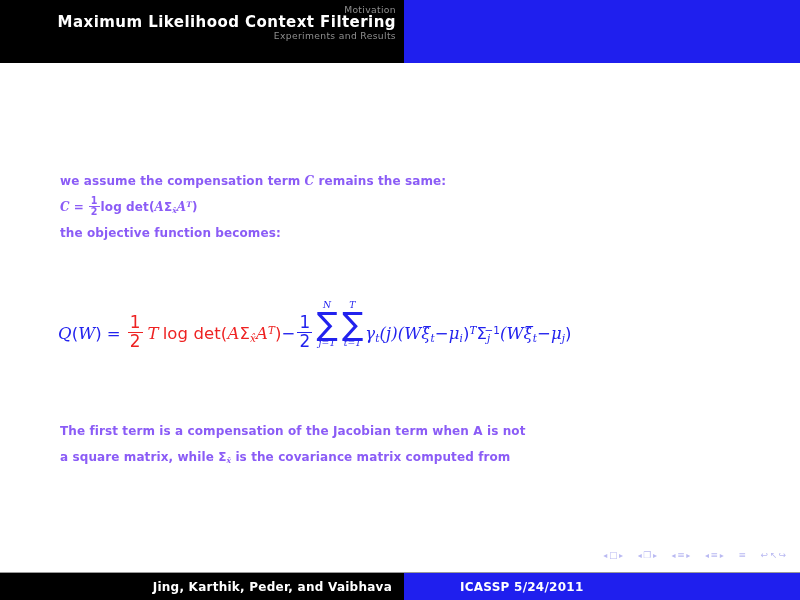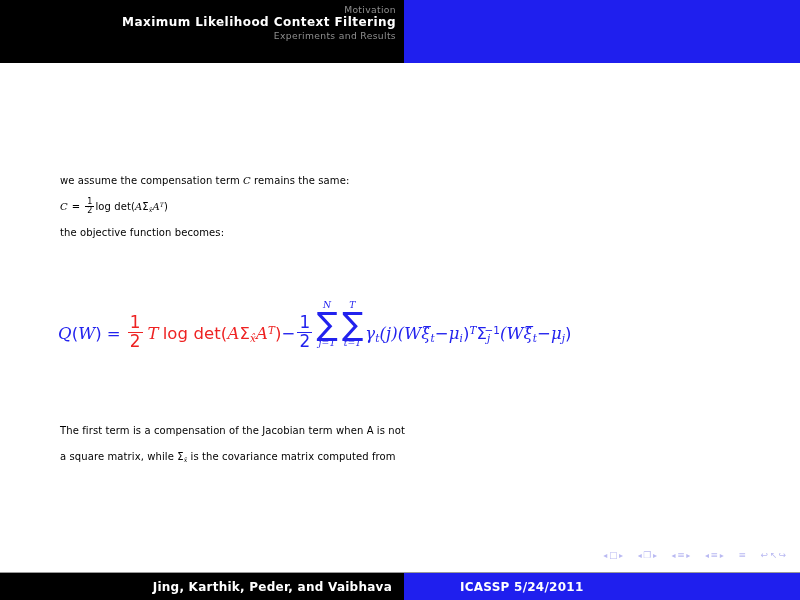--- a/index.html
+++ b/index.html
@@ -40,21 +40,21 @@
   .nav-item {
     display: block;
     font-size: 9.2px;
     letter-spacing: 0.35px;
     color: #8f8f8f;
     white-space: nowrap;
   }
   .nav-item.active {
     color: #ffffff;
     font-weight: bold;
-    font-size: 12px;
+    font-size: 15px;
     letter-spacing: 0.45px;
   }
 
   
   #slide-body {
     position: absolute;
     left: 0;
     top: 63px;
     width: 800px;
     height: 509px;
@@ -63,24 +63,25 @@
 
   #content {
     position: absolute;
     left: 60px;
     top: 105px;
     width: 700px;
     color: #000000;
   }
 
   .para {
-    font-size: 10px;
+    font-size: 12px;
     line-height: 26px;
-    color: #000000;
+    color: #8b5cf6;
     letter-spacing: 0.1px;
+    font-weight: bold;
   }
   .para .ln { display: block; white-space: nowrap; }
 
   
   .mi { font-family: "DejaVu Serif", serif; font-style: italic; }
   .mup { font-family: "DejaVu Sans", sans-serif; font-style: normal; }
   .cal { font-family: "DejaVu Serif", serif; font-style: italic; }
   sub, sup { font-size: 0.63em; line-height: 0; }
   sub { vertical-align: -0.28em; }
   sup { vertical-align: 0.52em; }

